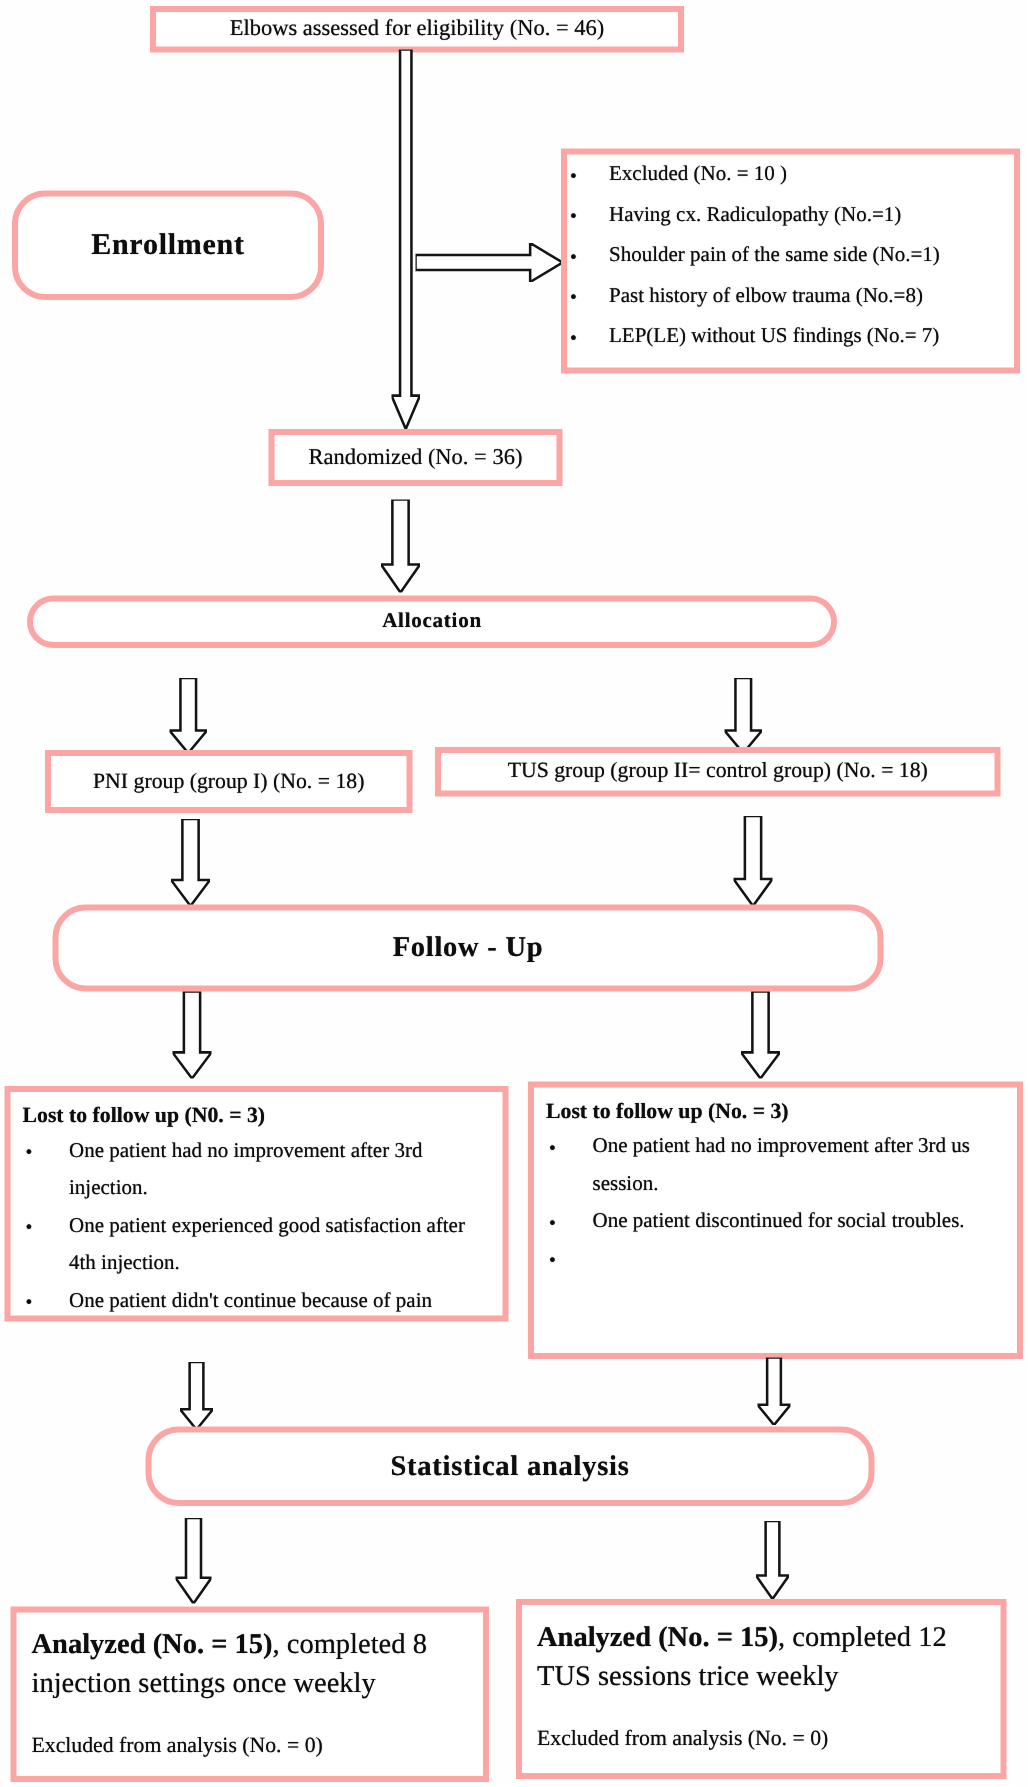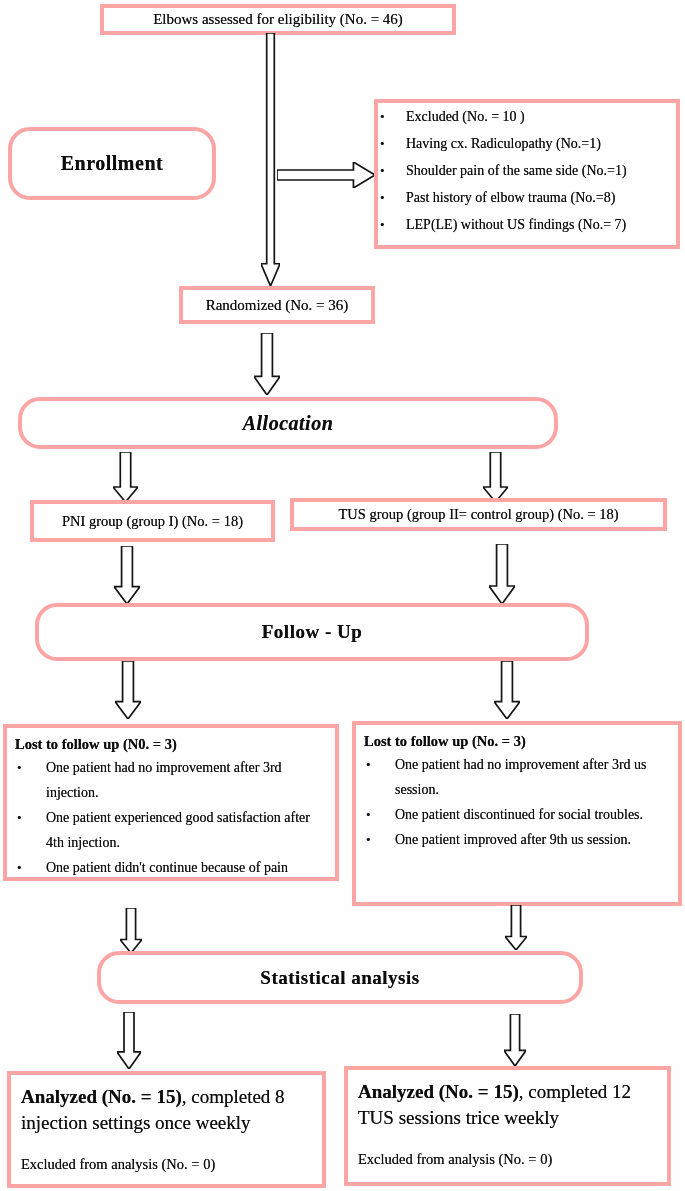--- a/index.html
+++ b/index.html
@@ -81,21 +81,21 @@
   </div>
 
   <div class="box center t15" style="left:179px; top:286px; width:196px; height:38px;">
     <span>Randomized (No. = 36)</span>
   </div>
 
   <svg class="arrow" style="left:254px; top:333px;" width="26" height="62" viewBox="0 0 24 60" preserveAspectRatio="none">
     <polygon points="7,0 17,0 17,42 24,42 12,60 0,42 7,42"></polygon>
   </svg>
 
-  <div class="box rounded center hdr" style="left:18px; top:397px; width:540px; height:52px; font-size:20px;font-style:italic;">
+  <div class="box rounded center hdr" style="left:18px; top:397px; width:540px; height:35px; font-size:14px;">
     <span>Allocation</span>
   </div>
 
   <svg class="arrow" style="left:113px; top:452px;" width="25" height="50" viewBox="0 0 24 60" preserveAspectRatio="none">
     <polygon points="7,0 17,0 17,42 24,42 12,60 0,42 7,42"></polygon>
   </svg>
   <svg class="arrow" style="left:483px; top:452px;" width="25" height="50" viewBox="0 0 24 60" preserveAspectRatio="none">
     <polygon points="7,0 17,0 17,42 24,42 12,60 0,42 7,42"></polygon>
   </svg>
 
@@ -148,21 +148,20 @@
       <li class="bi">
         <span class="dot">•</span>
         <span>One patient had no improvement after 3rd us session.</span>
       </li>
       <li class="bi">
         <span class="dot">•</span>
         <span>One patient discontinued for social troubles.</span>
       </li>
       <li class="bi">
         <span class="dot">•</span>
-        <span>One patient improved after 9th us session.</span>
       </li>
     </ul>
   </div>
 
   <svg class="arrow" style="left:120px; top:908px;" width="22" height="45" viewBox="0 0 24 60" preserveAspectRatio="none">
     <polygon points="7,0 17,0 17,42 24,42 12,60 0,42 7,42"></polygon>
   </svg>
   <svg class="arrow" style="left:505px; top:905px;" width="22" height="45" viewBox="0 0 24 60" preserveAspectRatio="none">
     <polygon points="7,0 17,0 17,42 24,42 12,60 0,42 7,42"></polygon>
   </svg>

